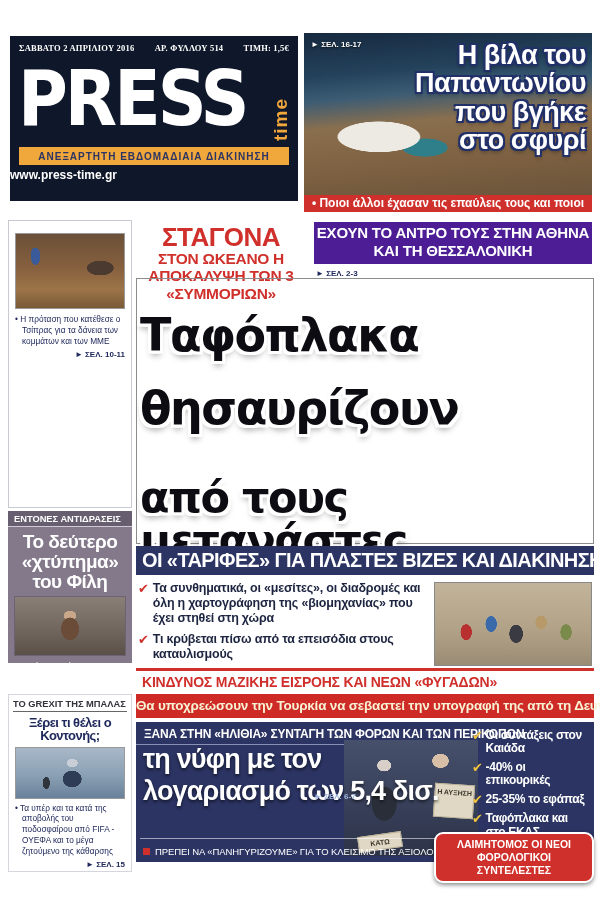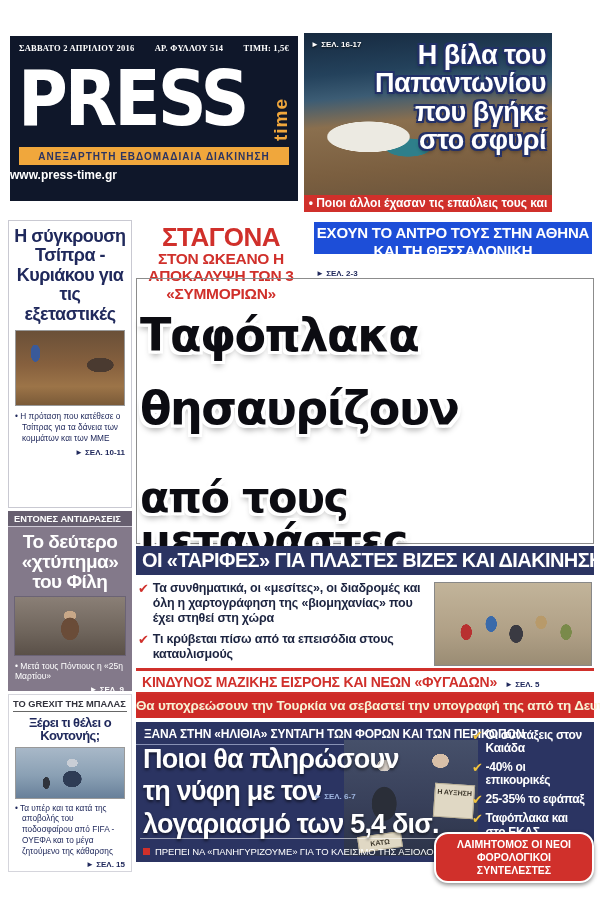--- a/index.html
+++ b/index.html
@@ -18,21 +18,21 @@
   .logo-text { font-family:"DejaVu Sans",sans-serif; font-weight:900; font-size:68px;
                color:#ffffff; letter-spacing:-3px; line-height:92px; transform:scaleY(1.12);
                transform-origin:center; }
   .logo-time { position:absolute; right:6px; top:2px; height:86px; writing-mode:vertical-rl;
                transform:rotate(180deg); color:#f0a73c; font-weight:bold; font-size:19px;
                letter-spacing:1px; }
   .mast-tagline { margin:2px 9px 0 9px; background:#f0a73c; color:#2b3462; text-align:center;
                   font-weight:bold; font-size:10px; letter-spacing:1px; padding:4px 0 3px; }
   .mast-web { text-align:left; color:#ffffff; font-weight:bold; font-size:12px; padding:3px 11px 0 0; }
   
-  .villa { position:absolute; left:304px; top:33px; width:248px; height:179px;
+  .villa { position:absolute; left:304px; top:33px; width:288px; height:179px;
            background:
              radial-gradient(70px 26px at 26% 58%, #eceae2 0 58%, rgba(0,0,0,0) 60%),
              radial-gradient(40px 16px at 42% 64%, #2e7f8a 0 55%, rgba(0,0,0,0) 58%),
              linear-gradient(175deg,#16293f 0%,#24425c 22%,#3c5c74 34%,#8a6f4e 48%,#7b5f40 72%,#64503a 100%); }
   .villa-ref { position:absolute; left:7px; top:7px; color:#ffffff; font-weight:bold; font-size:8px;
                text-shadow:0 1px 2px rgba(0,0,0,.8); }
   .villa-headline { position:absolute; right:6px; top:8px; text-align:right; color:#ffffff;
                     font-weight:bold; font-size:27px; line-height:1.05; letter-spacing:-.5px;
                     text-shadow:-2px -2px 0 #223069, 2px -2px 0 #223069, -2px 2px 0 #223069,
                                 2px 2px 0 #223069, 0 3px 4px rgba(0,0,0,.45); }
@@ -44,21 +44,21 @@
   .sb1-h { color:#20295c; font-weight:bold; font-size:18px; line-height:1.08; letter-spacing:-.5px; }
   .ph-parliament { height:76px; margin:6px 2px 5px 2px; border:1px solid #999;
          background:
            radial-gradient(8px 14px at 18% 30%, #3a5a9a 0 60%, rgba(0,0,0,0) 62%),
            radial-gradient(22px 12px at 78% 46%, #4a3a30 0 60%, rgba(0,0,0,0) 62%),
            linear-gradient(180deg,#6a5038 0%,#86603e 45%,#9c7448 75%,#7a5a38 100%); }
   .sb-bullets { text-align:left; font-size:8.3px; color:#20295c; line-height:1.3; padding:0 2px; }
   .sb-bullets div { padding-left:7px; text-indent:-7px; margin-bottom:2px; }
   .sb-bullets div::before { content:"• "; }
   .sb-ref { text-align:right; font-size:8px; font-weight:bold; color:#20295c; margin-top:4px; padding-right:2px; }
-  .sb2 { position:absolute; left:8px; top:511px; width:124px; height:180px; background:#83798a; }
+  .sb2 { position:absolute; left:8px; top:511px; width:124px; height:152px; background:#83798a; }
   .sb2-kicker { background:#675f70; color:#ffffff; font-weight:bold; font-size:9.3px;
                 padding:3px 6px 2px 6px; border-bottom:1px solid #cfcad6; }
   .sb2-h { color:#ffffff; font-weight:bold; font-size:19px; line-height:1.05; text-align:center;
            margin:5px 2px 4px 2px; letter-spacing:-.5px; }
   .ph-filis { height:60px; margin:0 6px; border:1px solid #6b6375;
          background:
            radial-gradient(16px 20px at 50% 55%, #6a4c38 0 55%, rgba(0,0,0,0) 58%),
            radial-gradient(10px 8px at 50% 32%, #c8a888 0 60%, rgba(0,0,0,0) 62%),
            linear-gradient(180deg,#8a7f76 0%,#6f655c 60%,#5a5048 100%); }
   .sb2-bullet { color:#ffffff; font-size:8.5px; padding:5px 7px 0 7px; line-height:1.25; }
@@ -73,21 +73,21 @@
          background:
            radial-gradient(9px 7px at 52% 30%, #c9ced6 0 60%, rgba(0,0,0,0) 62%),
            radial-gradient(16px 14px at 52% 62%, #2e3c55 0 58%, rgba(0,0,0,0) 60%),
            radial-gradient(6px 10px at 28% 70%, #30343c 0 58%, rgba(0,0,0,0) 62%),
            linear-gradient(180deg,#a8b8c8 0%,#8aa0b4 55%,#68809a 100%); }
   
   .main { position:absolute; left:136px; top:222px; width:458px; }
   .kick-red { position:absolute; left:2px; top:2px; width:166px; text-align:center; color:#d0302b; }
   .kick-red-big { font-weight:bold; font-size:26px; letter-spacing:-.5px; line-height:1.0; }
   .kick-red-rest { font-weight:bold; font-size:15.5px; line-height:1.12; letter-spacing:-.3px; }
-  .kick-box { position:absolute; left:178px; top:0; width:278px; height:32px; background:#1d4ed8;
+  .kick-box { position:absolute; left:178px; top:0; width:278px; height:42px; background:#4c1d95;
               color:#ffffff; font-weight:bold; font-size:15px; line-height:1.22; text-align:center;
               padding-top:2px; letter-spacing:-.2px; }
   .kick-ref { position:absolute; left:180px; top:47px; font-size:8px; font-weight:bold; color:#20295c; }
   .ph-main { position:absolute; left:0; top:56px; width:458px; height:266px; border:1px solid #8c8c8c;
          background:
            radial-gradient(14px 10px at 44% 5%, #e8c93c 0 60%, rgba(0,0,0,0) 62%),
            radial-gradient(26px 34px at 47% 24%, #8a84c8 0 55%, rgba(0,0,0,0) 58%),
            radial-gradient(12px 10px at 46% 10%, #caa械88 0 55%, rgba(0,0,0,0) 58%),
            radial-gradient(30px 38px at 62% 26%, #2e5a9a 0 50%, rgba(0,0,0,0) 55%),
            radial-gradient(30px 30px at 84% 18%, #7a4a2e 0 52%, rgba(0,0,0,0) 56%),
@@ -112,21 +112,21 @@
   .ph-riot { position:absolute; right:2px; top:360px; width:158px; height:84px; border:1px solid #888;
          background:
            radial-gradient(10px 14px at 20% 60%, #b83030 0 55%, rgba(0,0,0,0) 58%),
            radial-gradient(10px 14px at 36% 50%, #3a6aaa 0 55%, rgba(0,0,0,0) 58%),
            radial-gradient(12px 16px at 52% 62%, #3a3a42 0 55%, rgba(0,0,0,0) 58%),
            radial-gradient(10px 12px at 68% 48%, #b89a6a 0 55%, rgba(0,0,0,0) 58%),
            radial-gradient(10px 14px at 84% 60%, #7a8a4a 0 55%, rgba(0,0,0,0) 58%),
            linear-gradient(180deg,#c2b49a 0%,#b0a086 60%,#9a8c74 100%); }
   .danger { position:absolute; left:0; top:446px; width:458px; background:#ffffff;
             border-top:3px solid #d0302b; border-bottom:3px solid #d0302b;
-            padding:3px 6px 2px 6px; display:flex; align-items:baseline; gap:8px; }
+            padding:3px 6px 2px 6px; display:flex; align-items:baseline; gap:8px;flex-direction:column; }
   .danger-text { color:#d0302b; font-weight:bold; font-size:14px; letter-spacing:-.2px; white-space:nowrap; }
   .danger-ref { color:#20295c; font-weight:bold; font-size:8px; }
   .turkey { position:absolute; left:0; top:472px; width:458px; height:24px; background:#ce2b27;
             color:#f8f2d4; font-weight:bold; font-size:13.5px; text-align:center; line-height:24px;
             letter-spacing:-.2px; white-space:nowrap; }
   
   .pensions { position:absolute; left:0; top:500px; width:458px; height:140px; background:#2b3462; }
   .pens-kicker { color:#ffffff; font-weight:bold; font-size:12px; padding:5px 8px 3px 8px;
                  width:340px; border-bottom:1px solid #8891b5; letter-spacing:-.2px; white-space:nowrap; }
   .ph-pens { position:absolute; left:208px; top:18px; width:134px; height:116px;
@@ -146,21 +146,21 @@
   .pens-check { display:flex; gap:3px; color:#ffffff; font-weight:bold; font-size:12px;
                 line-height:1.12; margin-bottom:5px; letter-spacing:-.3px; }
   .pens-check .check-mark { color:#f2c43d; }
   .pens-line { position:absolute; left:4px; bottom:23px; width:320px; height:1px;
                background:rgba(255,255,255,.55); }
   .pens-bottom { position:absolute; left:7px; bottom:5px; color:#ffffff; font-size:9.5px;
                  letter-spacing:-.1px; display:flex; align-items:center; gap:5px; z-index:2; }
   .red-square { width:7px; height:7px; background:#d0302b; flex:0 0 auto; }
   .badge { position:absolute; right:0; top:110px; width:160px; background:#d0302b; color:#ffffff;
            font-weight:bold; font-size:10.5px; text-align:center; line-height:1.25; padding:4px 4px;
-           border:2px solid #ffffff; border-radius:14px; box-shadow:0 2px 4px rgba(0,0,0,.45); z-index:4; }
+           border:2px solid #ffffff; border-radius:9px; box-shadow:0 2px 4px rgba(0,0,0,.45); z-index:4; }
 </style>
 </head>
 <body>
 
 <div class="page">
 
   <div class="masthead">
     <div class="mast-top">
       <span>ΣΑΒΒΑΤΟ 2 ΑΠΡΙΛΙΟΥ 2016</span>
       <span>ΑΡ. ΦΥΛΛΟΥ 514</span>
@@ -179,21 +179,20 @@
     <div class="villa-headline">
       <div>Η βίλα του</div>
       <div>Παπαντωνίου</div>
       <div>που βγήκε</div>
       <div>στο σφυρί</div>
     </div>
     <div class="villa-strip">• Ποιοι άλλοι έχασαν τις επαύλεις τους και ποιοι αναγκάστηκαν να τις πουλήσουν</div>
   </div>
 
   <div class="sb1">
-    <div class="sb1-h">Η σύγκρουση Τσίπρα - Κυριάκου για τις εξεταστικές</div>
     <div class="ph-parliament"></div>
     <div class="sb-bullets">
       <div>Η πρόταση που κατέθεσε ο Τσίπρας για τα δάνεια των κομμάτων και των ΜΜΕ</div>
     </div>
     <div class="sb-ref">► ΣΕΛ. 10-11</div>
   </div>
 
   <div class="sb2">
     <div class="sb2-kicker">ΕΝΤΟΝΕΣ ΑΝΤΙΔΡΑΣΕΙΣ</div>
     <div class="sb2-h">Το δεύτερο «χτύπημα» του Φίλη</div>
@@ -250,21 +249,20 @@
 
     <div class="turkey">Θα υποχρεώσουν την Τουρκία να σεβαστεί την υπογραφή της από τη Δευτέρα;</div>
 
     <div class="pensions">
       <div class="pens-kicker">ΞΑΝΑ ΣΤΗΝ «ΗΛΙΘΙΑ» ΣΥΝΤΑΓΗ ΤΩΝ ΦΟΡΩΝ ΚΑΙ ΤΩΝ ΠΕΡΙΚΟΠΩΝ</div>
       <div class="ph-pens">
         <div class="sign sign-kato">ΚΑΤΩ</div>
         <div class="sign sign-ayxisi">Η ΑΥΞΗΣΗ</div>
       </div>
       <div class="pens-h">
-        <div>Ποιοι θα πληρώσουν</div>
         <div>τη νύφη με τον</div>
         <div>λογαριασμό των 5,4 δισ.</div>
       </div>
       <div class="pens-ref">► ΣΕΛ. 6-7</div>
       <div class="pens-checks">
         <div class="pens-check">
           <span class="check-mark">✔</span>
           <span>Οι συντάξεις στον Καιάδα</span>
         </div>
         <div class="pens-check">

